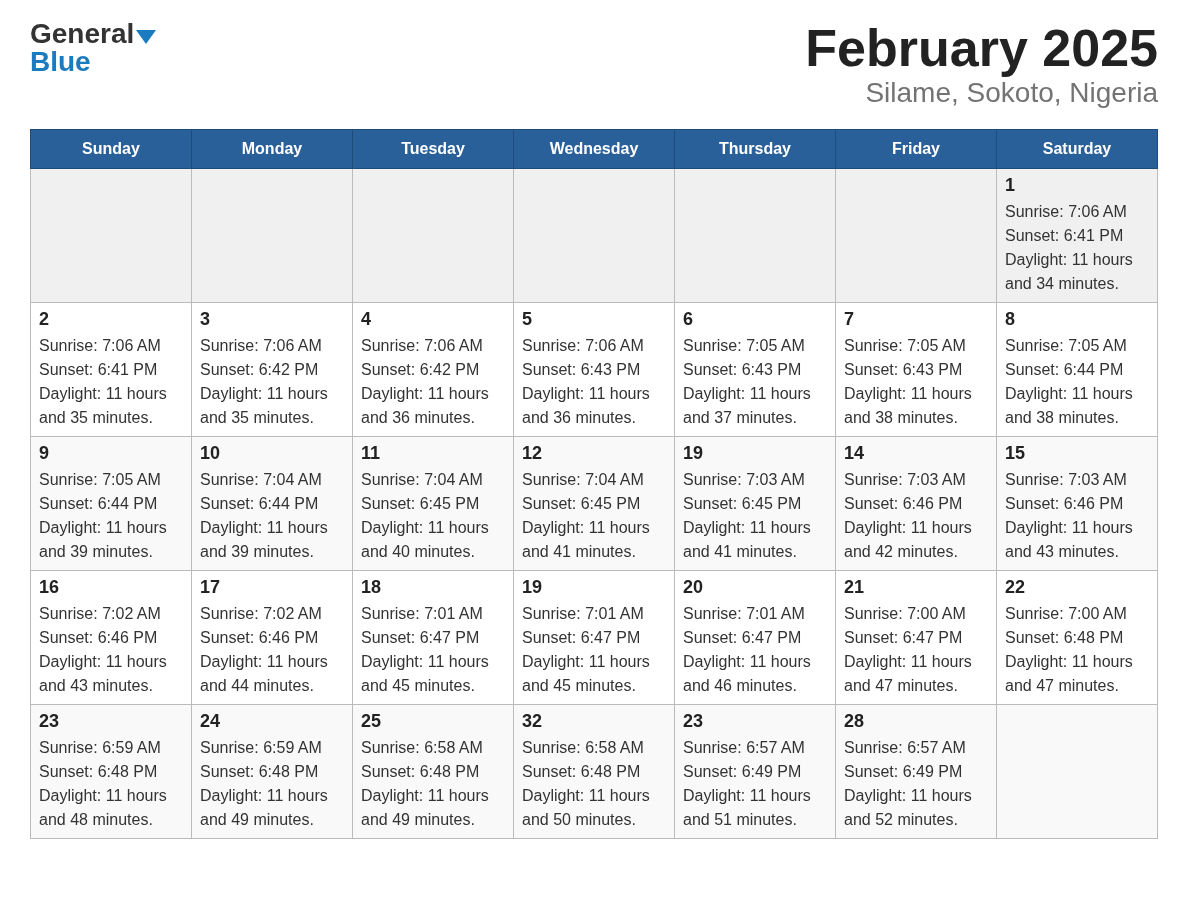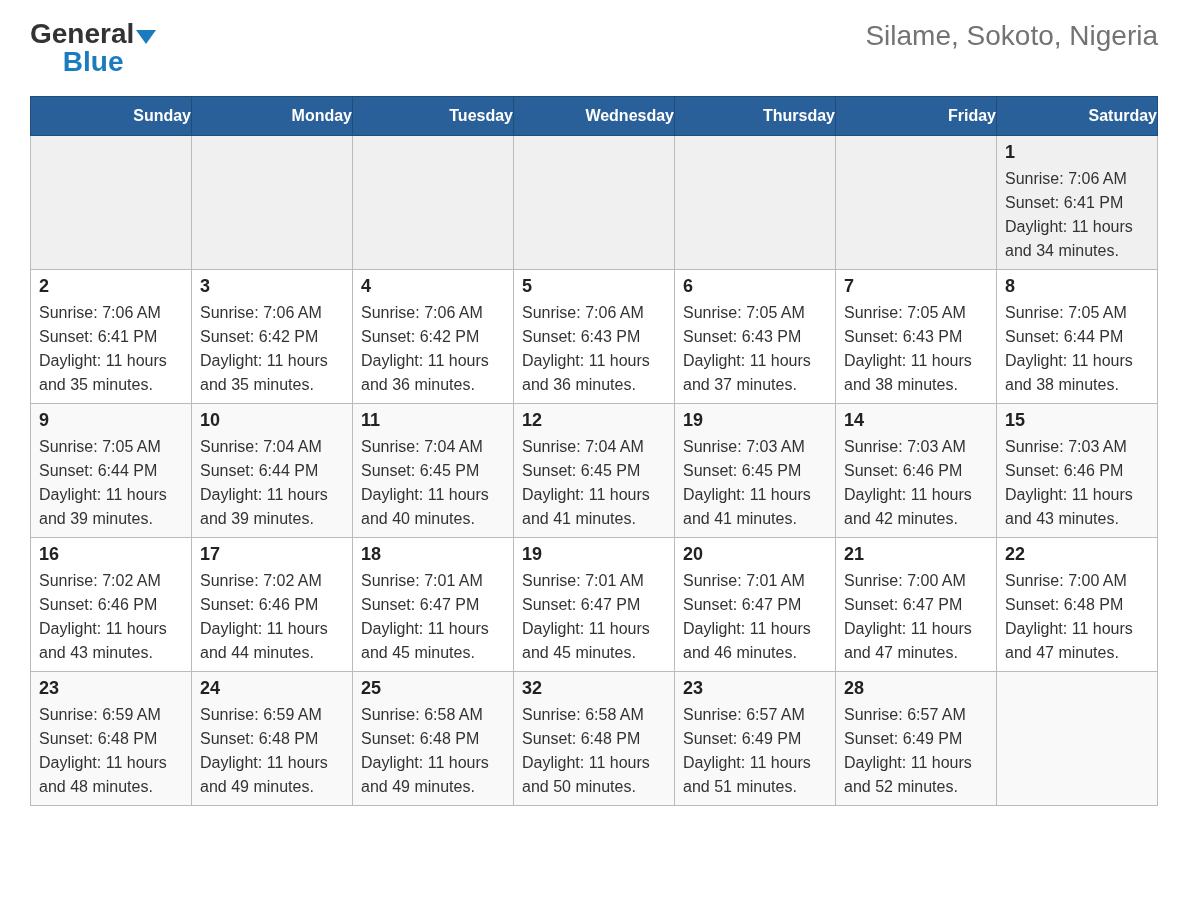--- a/index.html
+++ b/index.html
@@ -12,21 +12,21 @@
     }
     .header {
       display: flex;
       justify-content: space-between;
       align-items: flex-start;
       margin-bottom: 20px;
     }
     .logo {
       display: flex;
       flex-direction: column;
-      align-items: center;
+      align-items: flex-start;
     }
     .logo-general {
       font-size: 28px;
       font-weight: bold;
       color: #333;
       line-height: 1;
     }
     .logo-blue {
       font-size: 28px;
       font-weight: bold;
@@ -63,21 +63,21 @@
       width: 100%;
       border-collapse: collapse;
       border: 1px solid #aaa;
     }
     .calendar thead tr th {
       background-color: #2a6099;
       color: #fff;
       font-size: 16px;
       font-weight: bold;
       padding: 10px 0;
-      text-align: right;
+      text-align: center;
       border: 1px solid #1e4d7a;
     }
     .calendar tbody tr td {
       vertical-align: top;
       border: 1px solid #bbb;
       padding: 6px 8px;
       width: 14.28%;
       min-height: 120px;
       height: 130px;
     }
@@ -110,20 +110,21 @@
 <body>
 
 <div class="header">
   <div class="logo">
     <div>
       <span class="logo-general">General</span><span class="logo-triangle"></span>
     </div>
     <span class="logo-blue">Blue</span>
   </div>
   <div class="title-block">
+    <h1>February 2025</h1>
     <h2>Silame, Sokoto, Nigeria</h2>
   </div>
 </div>
 
 <table class="calendar">
   <thead>
     <tr>
       <th>Sunday</th>
       <th>Monday</th>
       <th>Tuesday</th>

